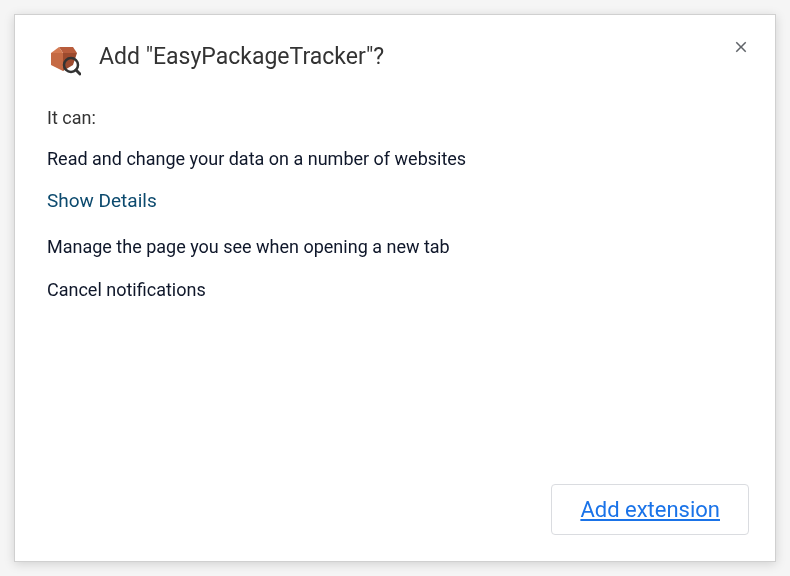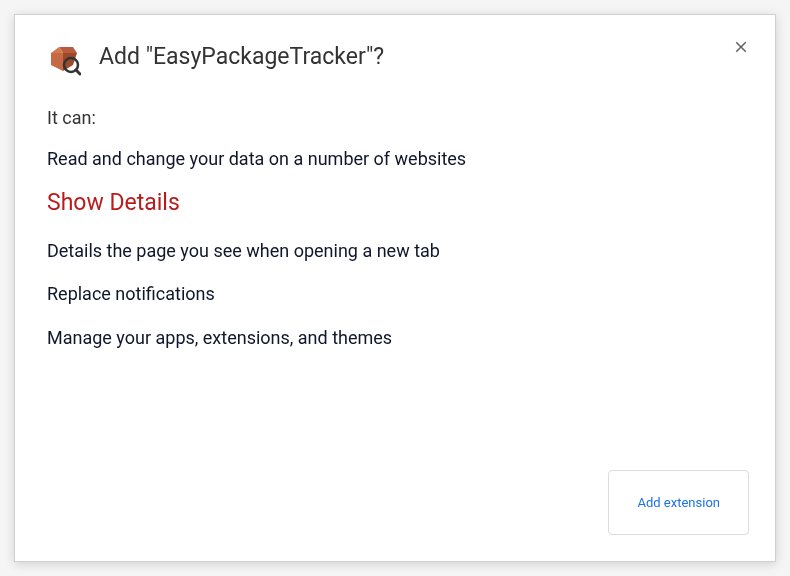--- a/index.html
+++ b/index.html
@@ -95,41 +95,42 @@
       color: #333;
       margin-bottom: 18px;
     }
     .permission-item {
       font-size: 18px;
       color: #0f172a;
       margin-bottom: 18px;
       line-height: 1.4;
     }
     .show-details {
-      font-size: 23px;
-      color: #b91c1c;
+      font-size: 19px;
+      color: #0c4a6e;
       cursor: pointer;
       margin-bottom: 22px;
       display: inline-block;
     }
     .dialog-footer {
       display: flex;
       justify-content: flex-end;
       gap: 14px;
       padding: 16px 26px 26px 26px;
     }
     .btn {
-      padding: 24px 28px;
-      font-size: 13px;
+      padding: 12px 28px;
+      font-size: 22px;
       border-radius: 4px;
       cursor: pointer;
       font-family: inherit;
       border: 1px solid transparent;
       min-width: 140px;
       text-align: center;
+      text-decoration: underline;
     }
     .btn-secondary {
       background: #fff;
       color: #1a73e8;
       border: 1px solid #dadce0;
     }
     .btn-primary {
       background: #4f8ff5;
       color: #fff;
       border: 1px solid #3b7de0;
@@ -160,21 +161,20 @@
       <svg viewBox="0 0 24 24">
         <path d="M19 6.41L17.59 5 12 10.59 6.41 5 5 6.41 10.59 12 5 17.59 6.41 19 12 13.41 17.59 19 19 17.59 13.41 12z" fill="currentColor"></path>
       </svg>
     </div>
   </div>
 
   <div class="dialog-body">
     <div class="permissions-intro">It can:</div>
     <div class="permission-item">Read and change your data on a number of websites</div>
     <div class="show-details">Show Details</div>
-    <div class="permission-item">Details the page you see when opening a new tab</div>
-    <div class="permission-item">Replace notifications</div>
-    <div class="permission-item">Manage your apps, extensions, and themes</div>
+    <div class="permission-item">Manage the page you see when opening a new tab</div>
+    <div class="permission-item">Cancel notifications</div>
   </div>
 
   <div class="dialog-footer">
     <button class="btn btn-secondary">Add extension</button>
   </div>
 </div>
 
 </body></html>

